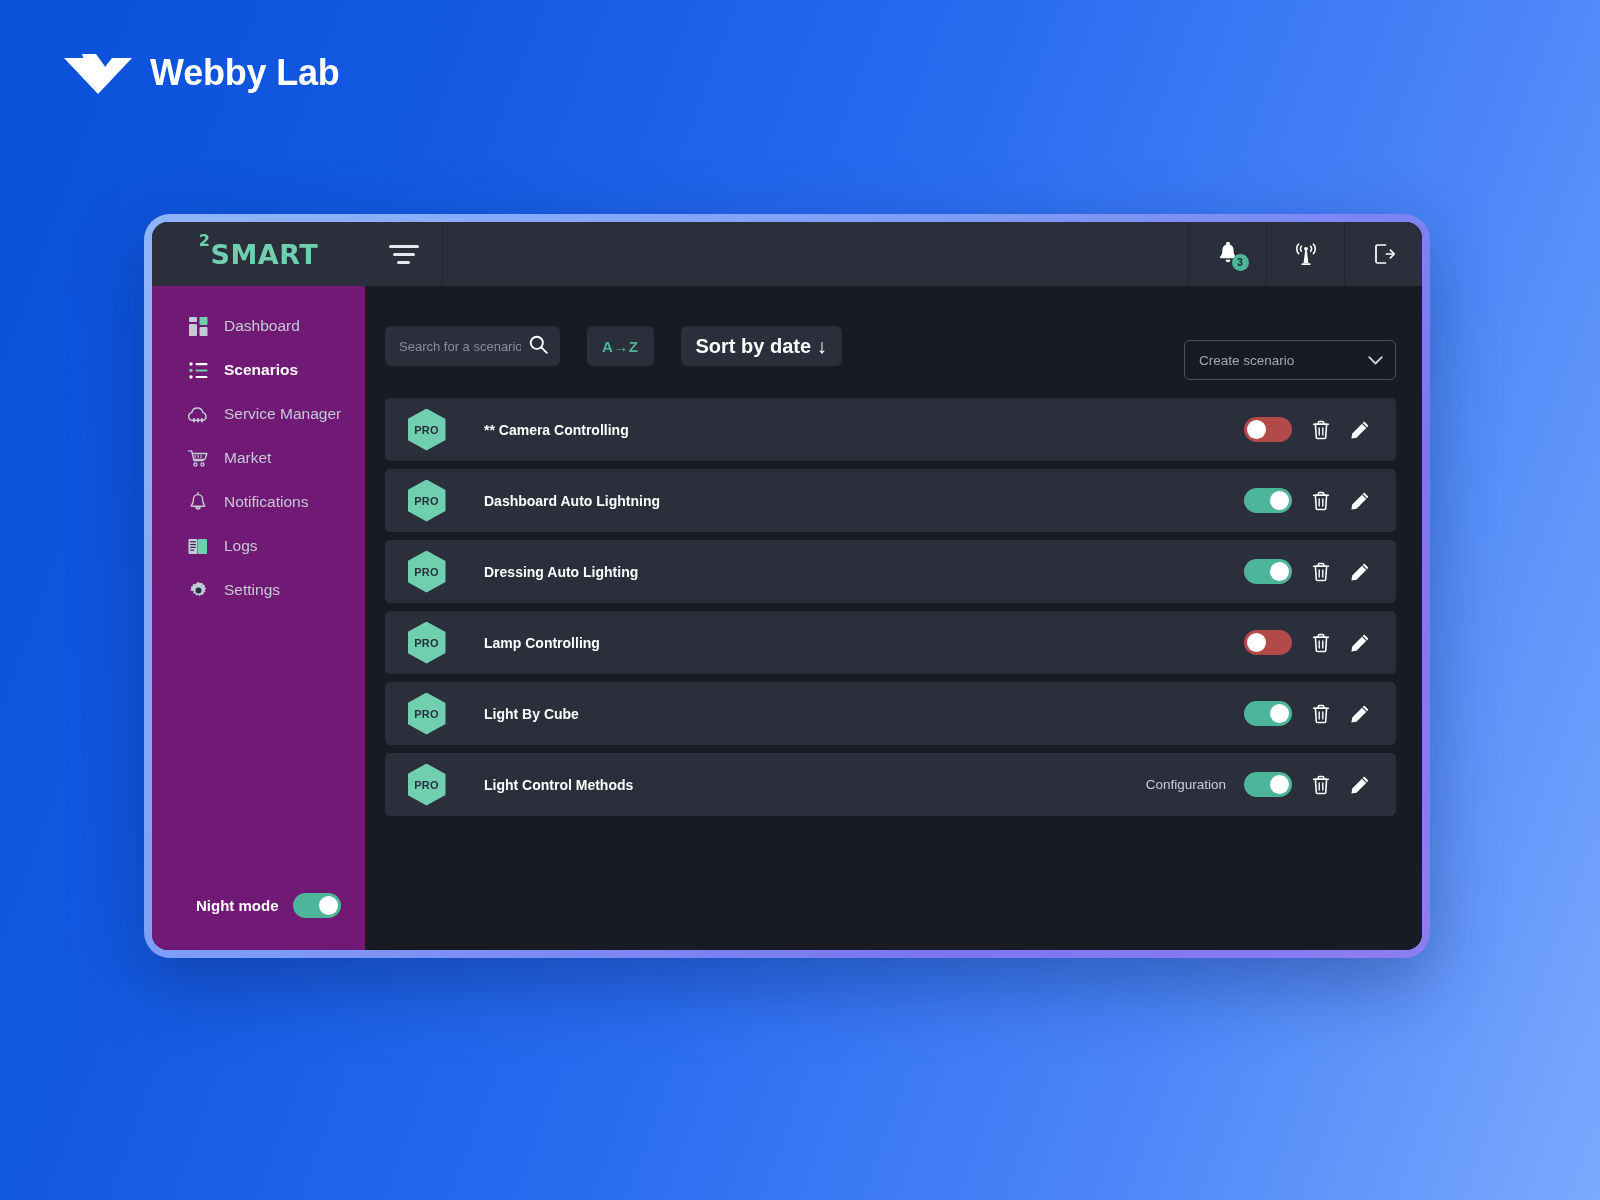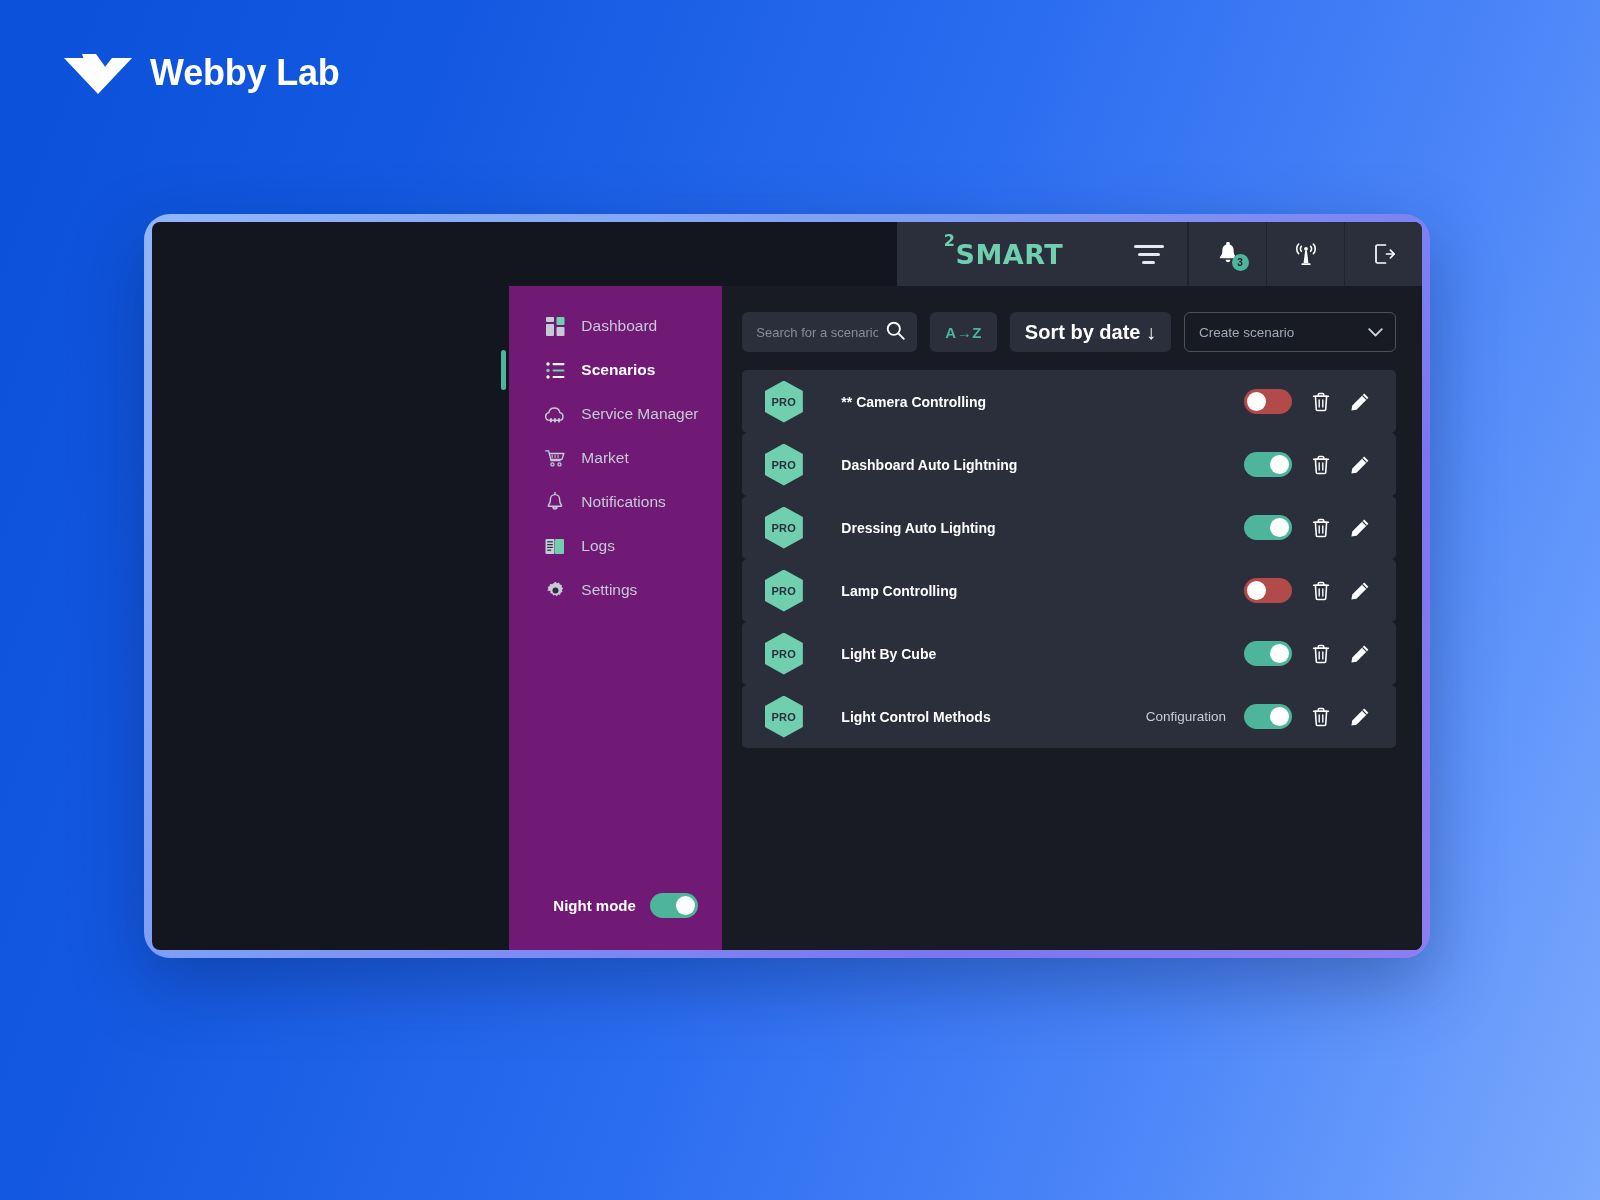--- a/index.html
+++ b/index.html
@@ -42,27 +42,26 @@
     width: 1286px;
     height: 744px;
     border-radius: 26px;
     padding: 8px;
     background: linear-gradient(135deg, #8fb6fb 0%, #7e9cf7 40%, #7b76f0 75%, #8e7df2 100%);
     box-shadow: 0 26px 70px rgba(4, 26, 80, .35);
   }
   .app-inner {
     width: 100%;
     height: 100%;
-    border-radius: 8px;
+    border-radius: 16px;
     background: #14161f;
     overflow: hidden;
     display: flex;
     flex-direction: column;
     position: relative;
-    align-items: flex-end;
   }
 
   
   .topbar {
     height: 64px;
     flex: 0 0 64px;
     display: flex;
     align-items: stretch;
     background: #2b2f3c;
   }
@@ -193,21 +192,21 @@
     flex: 1 1 auto;
     background: #181b24;
     padding: 26px 26px 0 20px;
     min-width: 0;
     display: flex;
     flex-direction: column;
   }
   .toolbar {
     display: flex;
     align-items: center;
-    gap: 13px;
+    gap: 27px;
     margin-bottom: 18px;
   }
   .search-box {
     width: 175px;
     height: 40px;
     background: #2b2f3c;
     border-radius: 6px;
     display: flex;
     align-items: center;
     padding: 0 12px 0 14px;
@@ -246,24 +245,25 @@
     border: 1px solid #4b5163;
     border-radius: 6px;
     display: flex;
     align-items: center;
     justify-content: space-between;
     padding: 0 12px 0 14px;
     color: #a3a9b8;
     font-size: 13.5px;
     cursor: pointer;
     background: transparent;
-  }
-
-  
-  .rows { display: flex; flex-direction: column; gap: 0; }
+    margin-top: 28px;
+  }
+
+  
+  .rows { display: flex; flex-direction: column; gap: 8px; }
   .row {
     height: 63px;
     background: #2b2f3c;
     border-radius: 5px;
     display: flex;
     align-items: center;
     overflow: hidden;
   }
   .row-badge {
     width: 83px;

